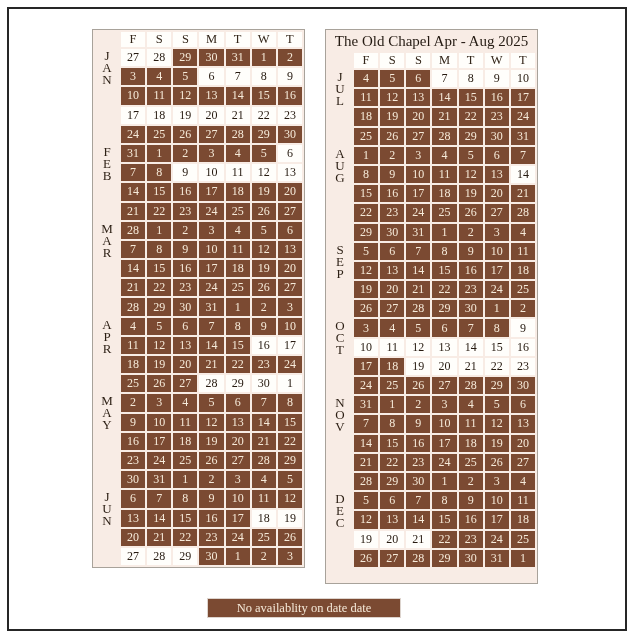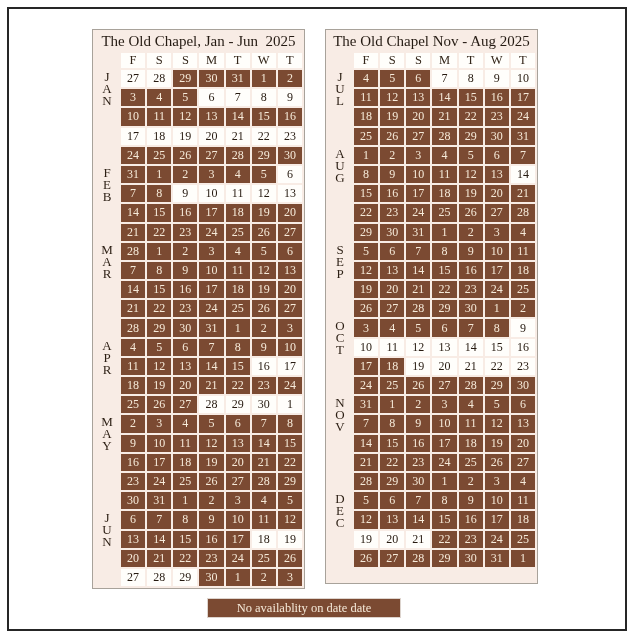--- a/index.html
+++ b/index.html
@@ -28,21 +28,20 @@
     background:var(--cell-unavailable);color:var(--cell-text-light);border:1px solid #ddd4ce;
     display:flex;align-items:center;justify-content:center;font-size:12.5px;
   }
 </style>
 </head>
 <body>
 
 <div class="frame"></div>
 
 <div class="panel" id="panel-left">
-    <div class="panel-title">The Old Chapel, Jan - Jun&nbsp; 2025</div>
     <div class="cal-grid">
       <div style="grid-area: 1 / 1;"></div>
       <div class="day-header" style="grid-area: 1 / 2;">F</div>
       <div class="day-header" style="grid-area: 1 / 3;">S</div>
       <div class="day-header" style="grid-area: 1 / 4;">S</div>
       <div class="day-header" style="grid-area: 1 / 5;">M</div>
       <div class="day-header" style="grid-area: 1 / 6;">T</div>
       <div class="day-header" style="grid-area: 1 / 7;">W</div>
       <div class="day-header" style="grid-area: 1 / 8;">T</div>
       <div class="month-label" style="grid-area: 2 / 1 / span 5;">
@@ -260,21 +259,21 @@
       <div class="day-cell avail" style="grid-area: 28 / 2;">27</div>
       <div class="day-cell avail" style="grid-area: 28 / 3;">28</div>
       <div class="day-cell avail" style="grid-area: 28 / 4;">29</div>
       <div class="day-cell unavail" style="grid-area: 28 / 5;">30</div>
       <div class="day-cell unavail" style="grid-area: 28 / 6;">1</div>
       <div class="day-cell unavail" style="grid-area: 28 / 7;">2</div>
       <div class="day-cell unavail" style="grid-area: 28 / 8;">3</div>
     </div>
   </div>
 <div class="panel" id="panel-right">
-    <div class="panel-title">The Old Chapel Nov - Aug 2025</div>
+    <div class="panel-title">The Old Chapel Apr - Aug 2025</div>
     <div class="cal-grid">
       <div style="grid-area: 1 / 1;"></div>
       <div class="day-header" style="grid-area: 1 / 2;">F</div>
       <div class="day-header" style="grid-area: 1 / 3;">S</div>
       <div class="day-header" style="grid-area: 1 / 4;">S</div>
       <div class="day-header" style="grid-area: 1 / 5;">M</div>
       <div class="day-header" style="grid-area: 1 / 6;">T</div>
       <div class="day-header" style="grid-area: 1 / 7;">W</div>
       <div class="day-header" style="grid-area: 1 / 8;">T</div>
       <div class="month-label" style="grid-area: 2 / 1 / span 4;">

